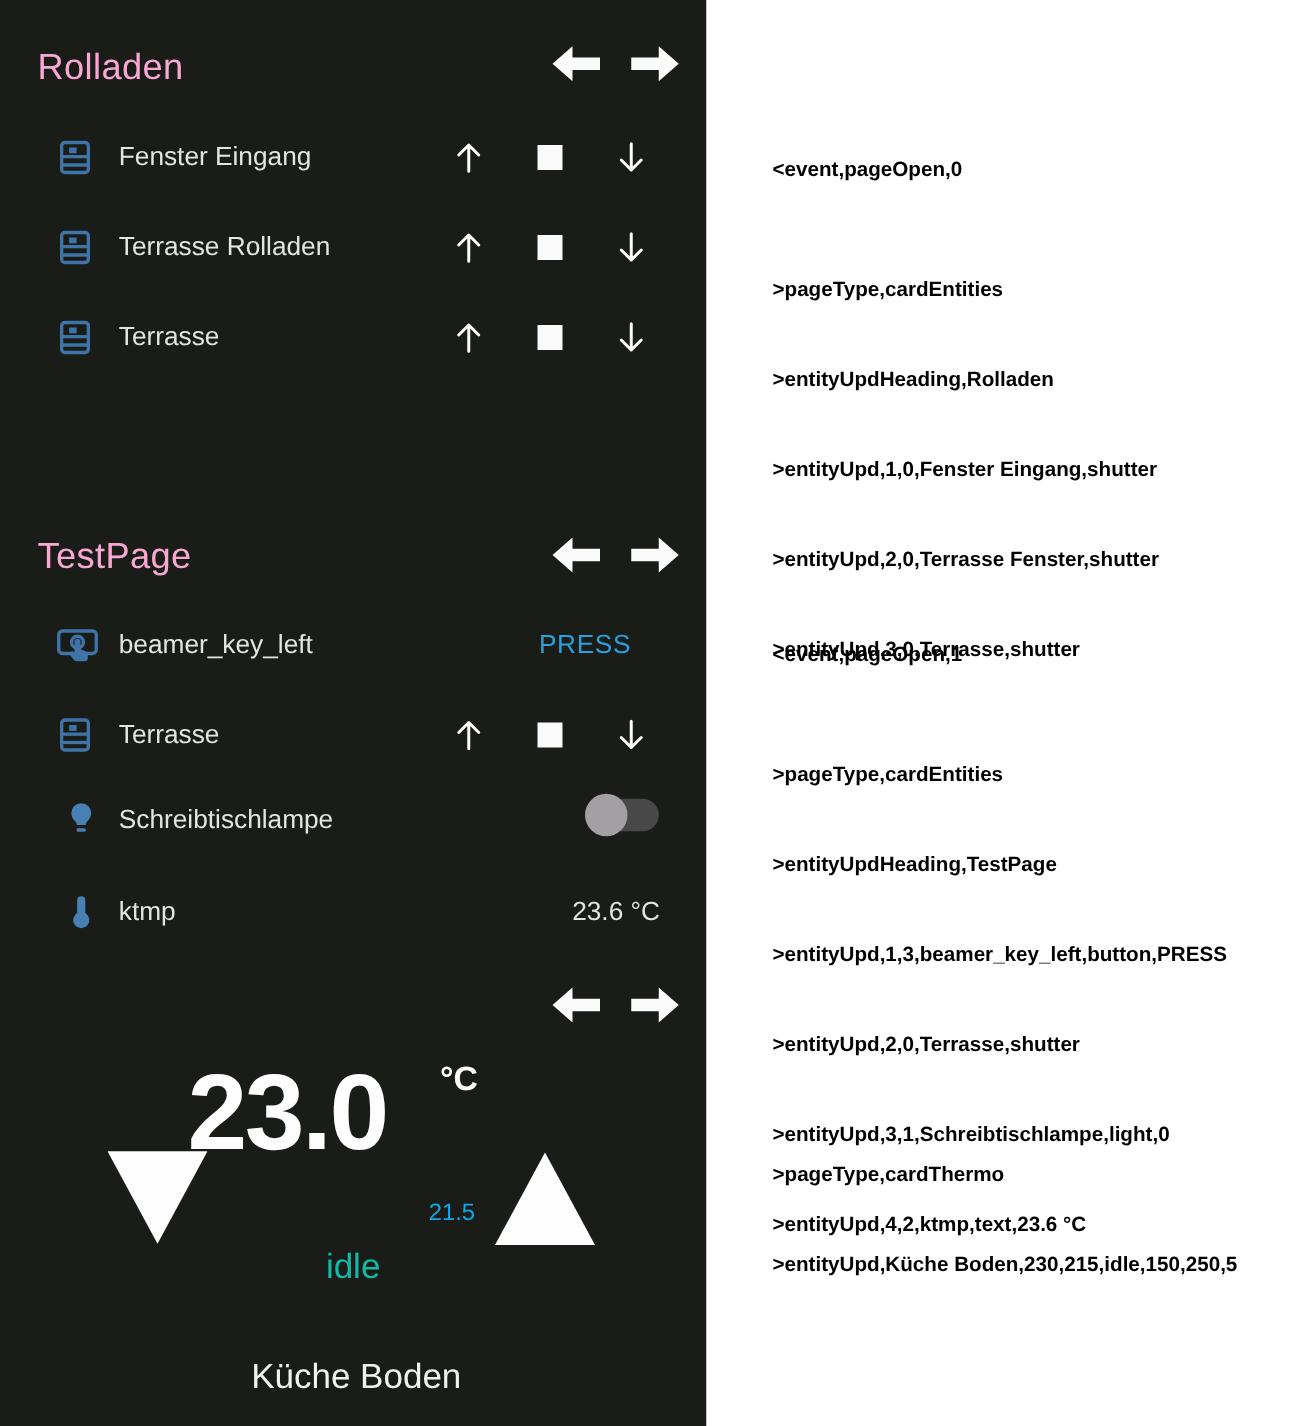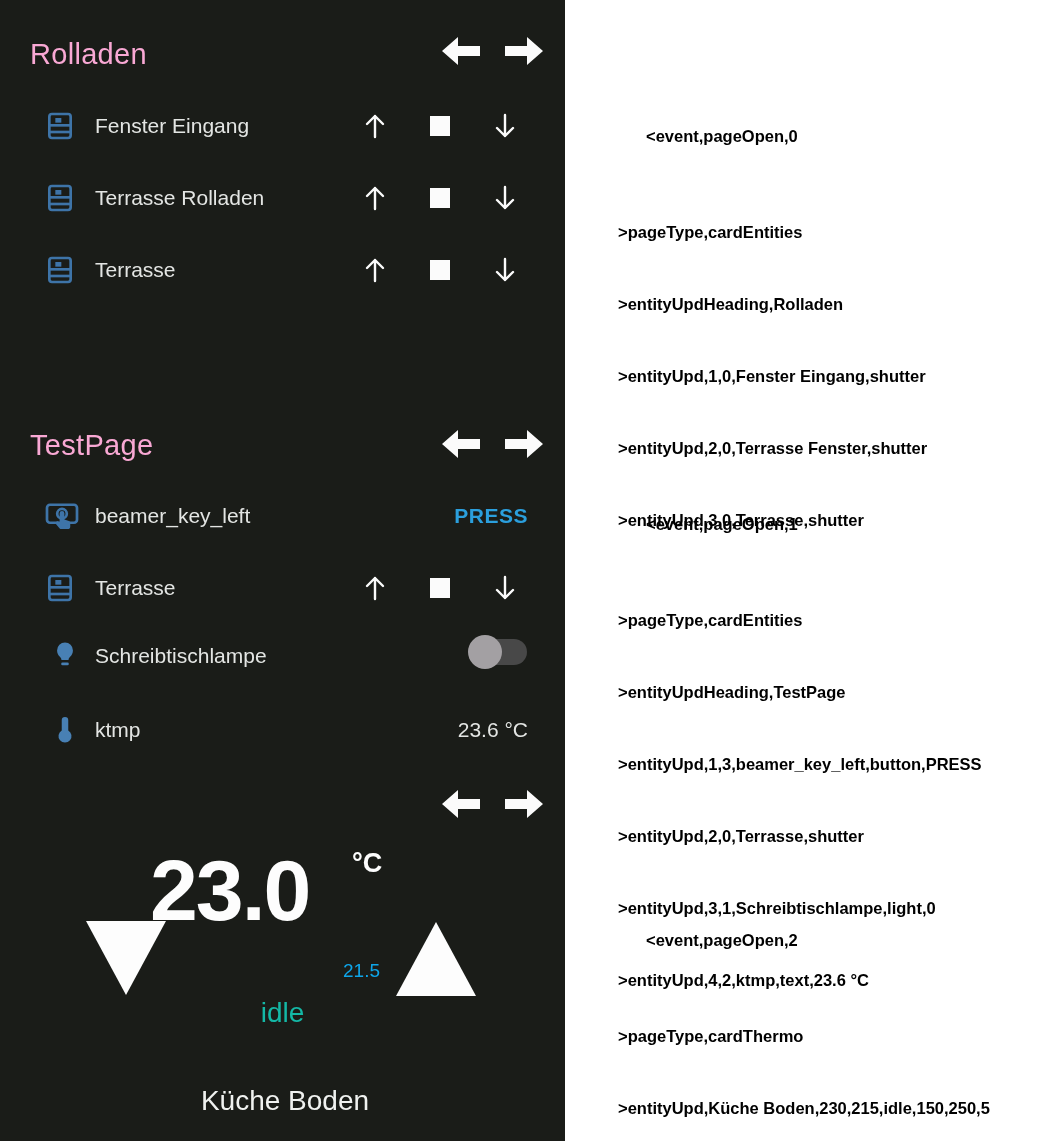--- a/index.html
+++ b/index.html
@@ -12,33 +12,33 @@
   .entity-row{position:absolute;left:0;width:565px;height:44px;}
   .ent-icon{position:absolute;left:44px;top:50%;transform:translateY(-50%);}
   .ent-icon.narrow{left:48px;}
   .ent-label{position:absolute;left:95px;top:50%;transform:translateY(-50%);
              font-size:21px;color:#e3e5e3;white-space:nowrap;}
   .ctl{position:absolute;top:5px;width:34px;height:34px;}
   .ctl-up{left:358px;}  .ctl-down{left:488px;}
   .ctl-stop{left:430px;top:12px;width:20px;height:20px;background:#fbfbfb;}
   .ent-value{position:absolute;left:408px;width:120px;top:50%;transform:translateY(-50%);
              text-align:right;font-size:21px;color:#e3e5e3;white-space:nowrap;}
-  .press{color:#2b9fdd;font-weight:700;letter-spacing:.5px;}
+  .press{color:#2b9fdd;font-weight:400;letter-spacing:.5px;text-align:center;}
   .toggle{position:absolute;left:468px;top:1px;width:60px;height:36px;cursor:pointer;}
   .toggle .track{position:absolute;left:7px;top:4px;width:52px;height:26px;border-radius:13px;background:#484848;}
   .toggle .knob{position:absolute;left:0;top:0;width:34px;height:34px;border-radius:50%;background:#a3a0a3;}
   .thermo-temp{position:absolute;left:150px;top:846px;width:260px;text-align:left;
                color:#fdfdfd;font-size:86px;line-height:88px;font-weight:700;letter-spacing:-2px;}
   .thermo-unit{position:absolute;left:352px;top:848px;color:#fdfdfd;font-size:27px;font-weight:700;}
   .tri{position:absolute;cursor:pointer;}
   .thermo-setpoint{position:absolute;left:185px;width:195px;top:960px;text-align:right;font-size:19px;color:#0ea5e9;}
   .thermo-state{position:absolute;left:185px;width:195px;top:997px;text-align:center;font-size:28px;color:#14b8a6;}
   .thermo-name{position:absolute;left:130px;width:310px;top:1085px;text-align:center;font-size:28px;color:#f0f2f0;}
   .pblock{position:absolute;left:618px;color:#010101;font-weight:700;font-size:16.5px;line-height:24px;white-space:pre;}
-  .pevent{margin-bottom:24px;margin-left:28px;}
+  .pevent{margin-bottom:24px;}
 </style>
 </head>
 <body>
 
 <svg width="0" height="0" style="position:absolute">
   <defs>
     <g id="i-shutter" stroke="#3e74a8" stroke-width="2" fill="none">
       <rect x="4" y="3" width="16" height="18" rx="2"></rect>
       <rect x="8.5" y="6" width="4.5" height="3.5" fill="#3e74a8" stroke="none"></rect>
       <line x1="4.5" y1="11.5" x2="19.5" y2="11.5"></line>
@@ -211,18 +211,17 @@
     <div class="pevent">&lt;event,pageOpen,1</div>
     <div>&gt;pageType,cardEntities</div>
     <div>&gt;entityUpdHeading,TestPage</div>
     <div>&gt;entityUpd,1,3,beamer_key_left,button,PRESS</div>
     <div>&gt;entityUpd,2,0,Terrasse,shutter</div>
     <div>&gt;entityUpd,3,1,Schreibtischlampe,light,0</div>
     <div>&gt;entityUpd,4,2,ktmp,text,23.6 °C</div>
   </div>
 
   <div class="pblock" style="top:880px">
-    <div class="pevent">&lt;event,pageOpen,2</div>
     <div>&gt;pageType,cardThermo</div>
     <div>&gt;entityUpd,Küche Boden,230,215,idle,150,250,5</div>
   </div>
 
 </div>
 
 </body></html>

